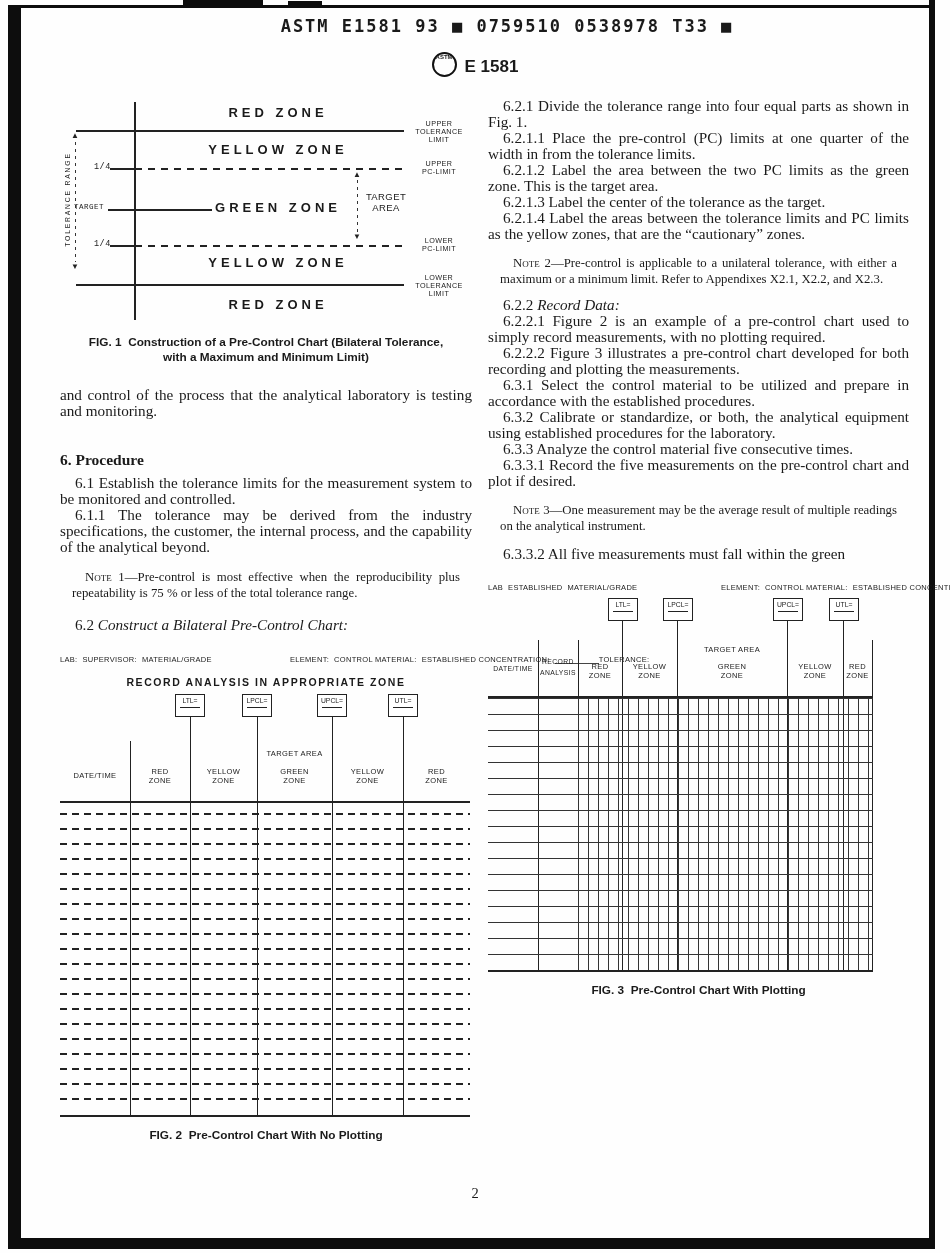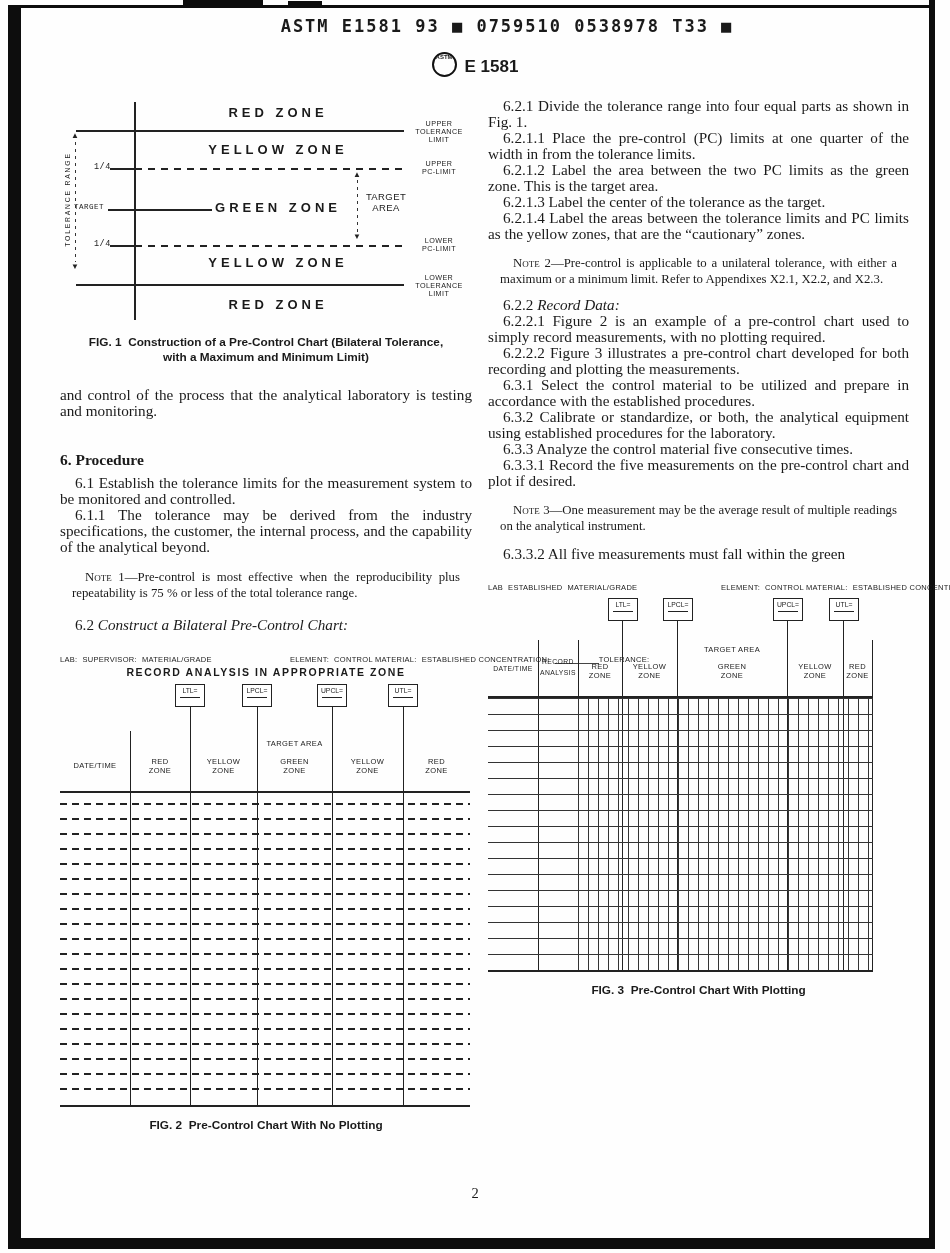--- a/index.html
+++ b/index.html
@@ -68,21 +68,21 @@
   }
   
   .form-fields{display:flex;margin-top:14px;font-family:"Liberation Sans", sans-serif;font-size:7.5px;letter-spacing:0.3px;}
   .ffgroup{display:flex;flex-direction:row;}
   .frow{display:flex;align-items:flex-end;height:15px;}
   .flabel{white-space:nowrap;margin-right:5px;}
   .fline{flex:1;border-bottom:1px solid #444;height:10px;}
   .fline.short{flex:0 0 44px;}
   .chart-title{
     font-family:"Liberation Sans", sans-serif;font-weight:bold;font-size:10.5px;
-    letter-spacing:1.6px;text-align:center;margin-top:2px;
+    letter-spacing:1.6px;text-align:center;margin-top:12px;
   }
   .limit-row{position:relative;height:47px;margin-top:6px;}
   .limit-box{
     position:absolute;top:0;width:30px;height:23px;border:1.3px solid #222;background:#fff;
     font-family:"Liberation Sans", sans-serif;font-size:6.8px;text-align:center;padding-top:2px;box-sizing:border-box;
   }
   .limit-box .ul{margin:3px 4px 0 4px;border-bottom:1.6px solid #222;}
   .leader{position:absolute;width:1px;background:#222;}
   
   .ftable{position:relative;}

